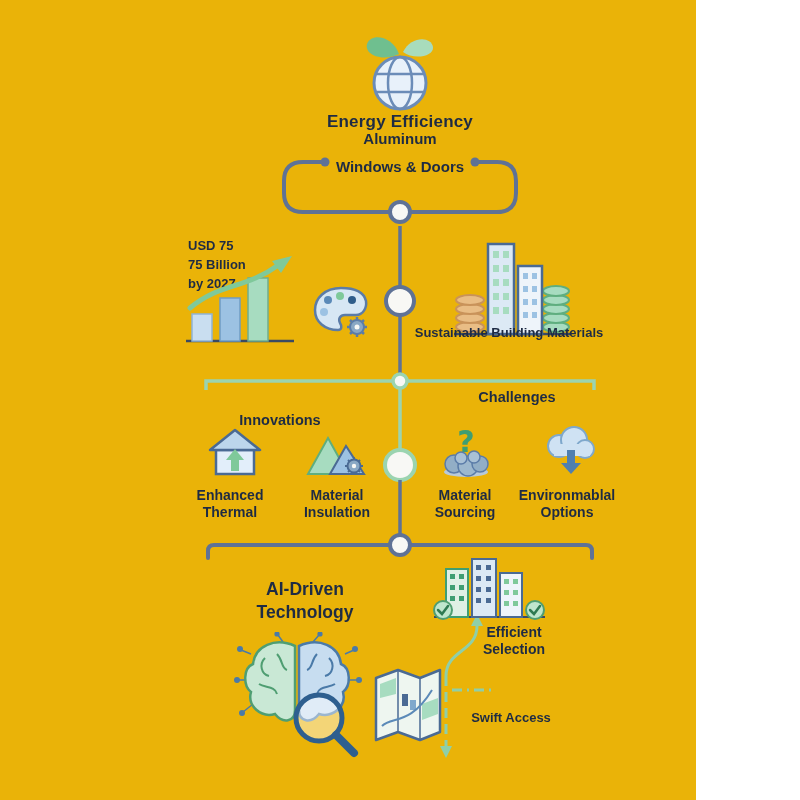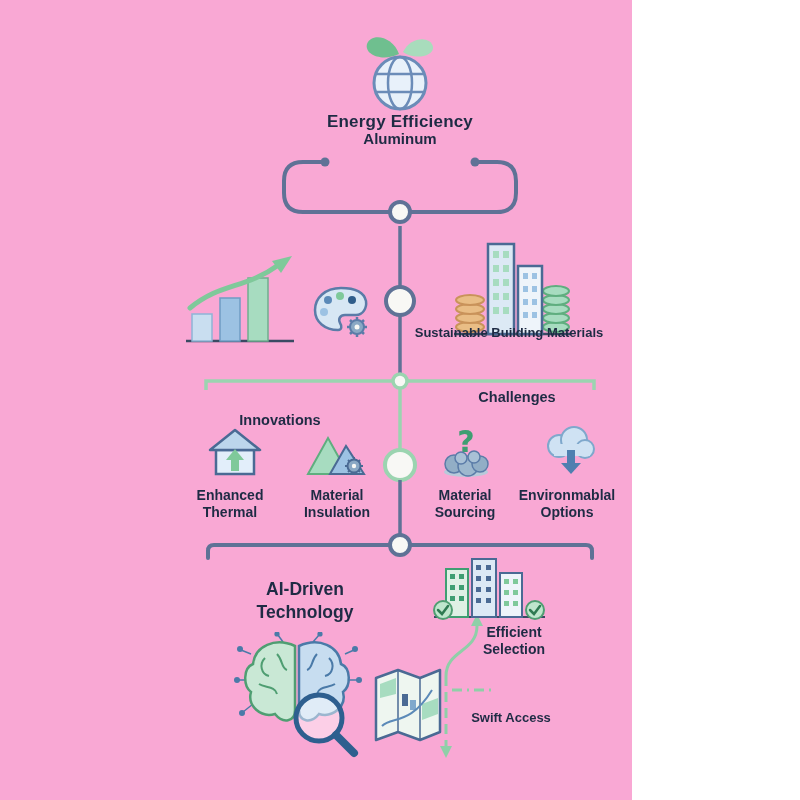--- a/index.html
+++ b/index.html
@@ -1,17 +1,17 @@
 <!DOCTYPE html>
 <html><head>
 <meta charset="utf-8">
 <style>
   html,body{margin:0;padding:0;}
   body{background:#ffffff;font-family:"Liberation Sans", sans-serif;}
-  .canvas{position:relative;width:632px;height:800px;background:#f9a8d4;overflow:hidden;color:#1e2b44;}
+  .canvas{position:relative;width:696px;height:800px;background:#eab308;overflow:hidden;color:#1e2b44;}
   .abs{position:absolute;}
   .txt{font-weight:700;color:#1e2b44;}
   .center{text-align:center;}
   .title{font-size:17px;letter-spacing:.2px;}
   .subtitle{font-size:15px;}
   .market{font-size:13px;line-height:19px;}
   .label-md{font-size:14.5px;}
   .label-sm{font-size:14px;line-height:17px;}
   .label-lg{font-size:17.5px;line-height:23px;}
   svg{display:block;}
@@ -54,21 +54,27 @@
     <path d="M44,24 C38,6 16,2 12,14 C9,25 28,32 44,24 Z" fill="#6fbf8f"></path>
     <path d="M48,22 C56,6 76,6 78,17 C79,27 58,30 48,22 Z" fill="#a8dcbc"></path>
     <circle cx="45" cy="53" r="26" fill="#e8f1fa" stroke="#6b8cb8" stroke-width="3"></circle>
     <ellipse cx="45" cy="53" rx="12" ry="26" fill="none" stroke="#6b8cb8" stroke-width="2.5"></ellipse>
     <line x1="21" y1="44" x2="69" y2="44" stroke="#6b8cb8" stroke-width="2.5"></line>
     <line x1="21" y1="62" x2="69" y2="62" stroke="#6b8cb8" stroke-width="2.5"></line>
   </svg>
 
   <div class="abs txt center title" style="left:0;top:112px;width:800px;">Energy Efficiency</div>
   <div class="abs txt center subtitle" style="left:0;top:130px;width:800px;">Aluminum</div>
-
+  <div class="abs txt center subtitle" style="left:0;top:158px;width:800px;">Windows &amp; Doors</div>
+
+  <div class="abs txt market" style="left:188px;top:236px;">
+    <div>USD 75</div>
+    <div>75 Billion</div>
+    <div>by 2027</div>
+  </div>
 
   <svg class="abs" style="left:182px;top:256px;" width="118" height="90" viewBox="0 0 118 90">
     <line x1="4" y1="85" x2="112" y2="85" stroke="#3a4a63" stroke-width="2.5"></line>
     <rect x="10" y="58" width="20" height="27" fill="#c9def0" stroke="#8fb4d6" stroke-width="1.5"></rect>
     <rect x="38" y="42" width="20" height="43" fill="#9cc2e3" stroke="#6f9cc4" stroke-width="1.5"></rect>
     <rect x="66" y="22" width="20" height="63" fill="#a7dcc0" stroke="#6fae8f" stroke-width="1.5"></rect>
     <path d="M8,52 C40,26 62,34 98,8" stroke="#7fc99a" stroke-width="5" fill="none" stroke-linecap="round"></path>
     <polygon points="110,0 90,5 99,17" fill="#7fc99a"></polygon>
   </svg>
 

